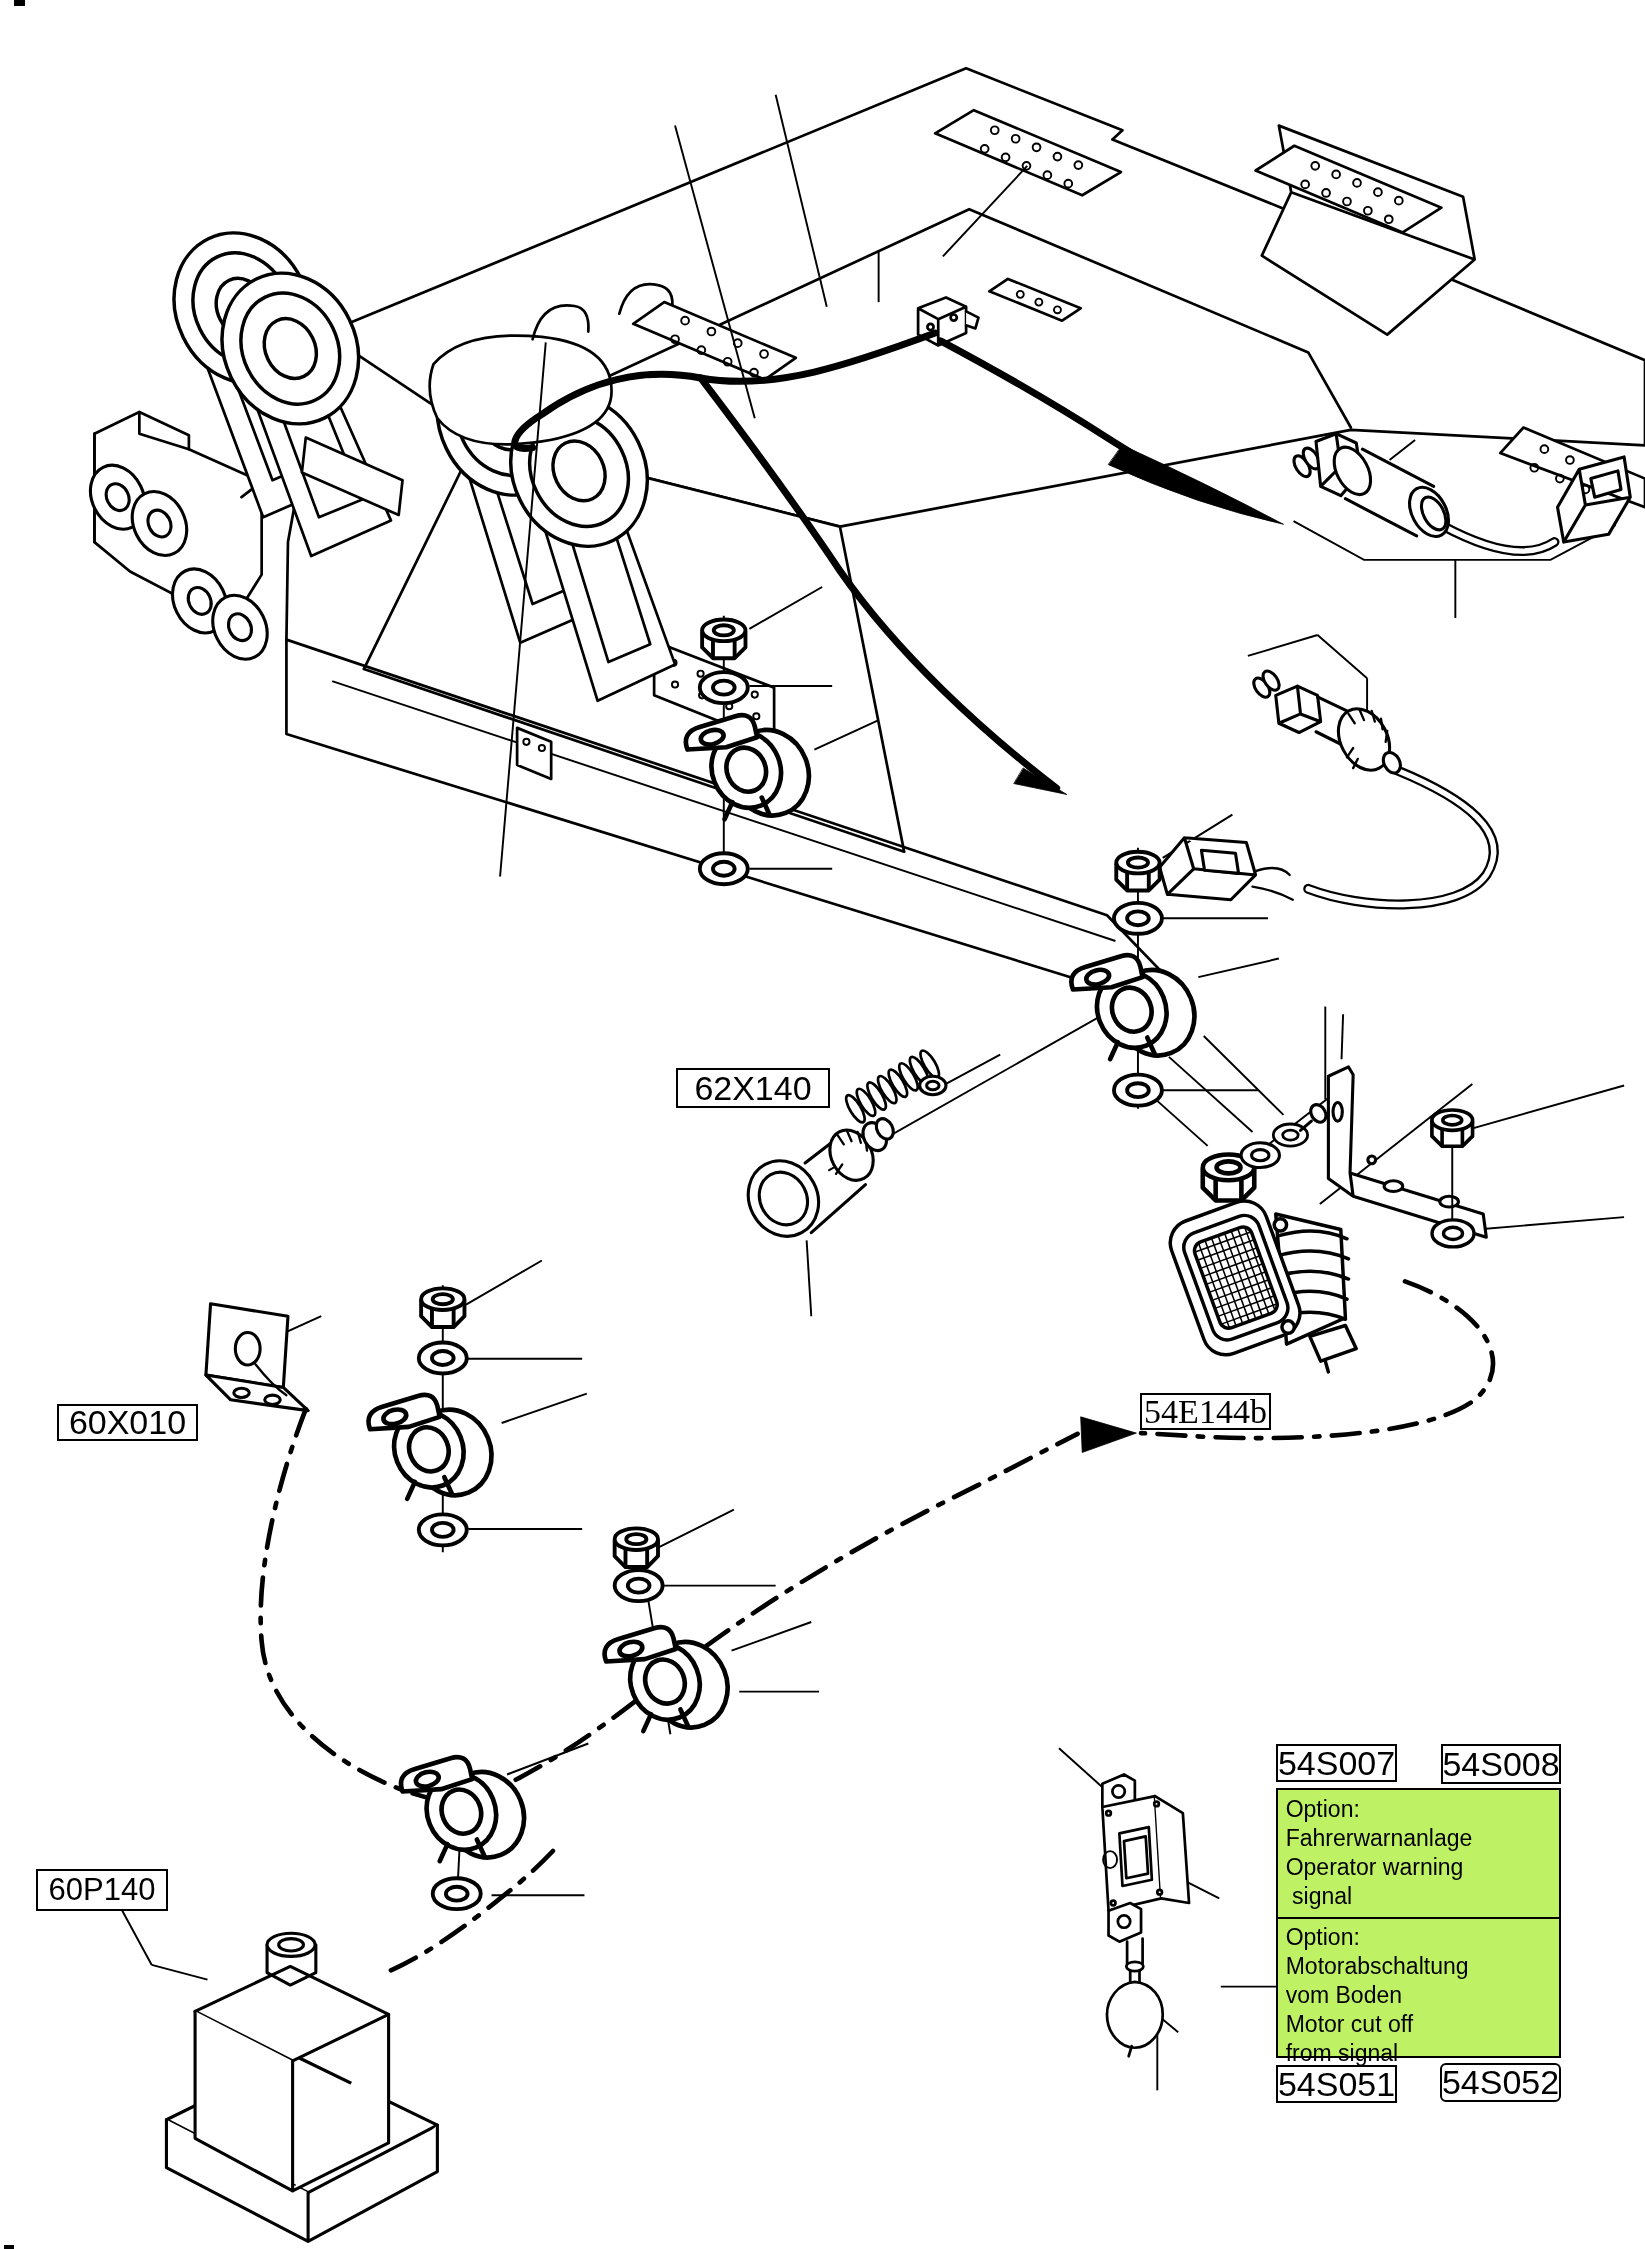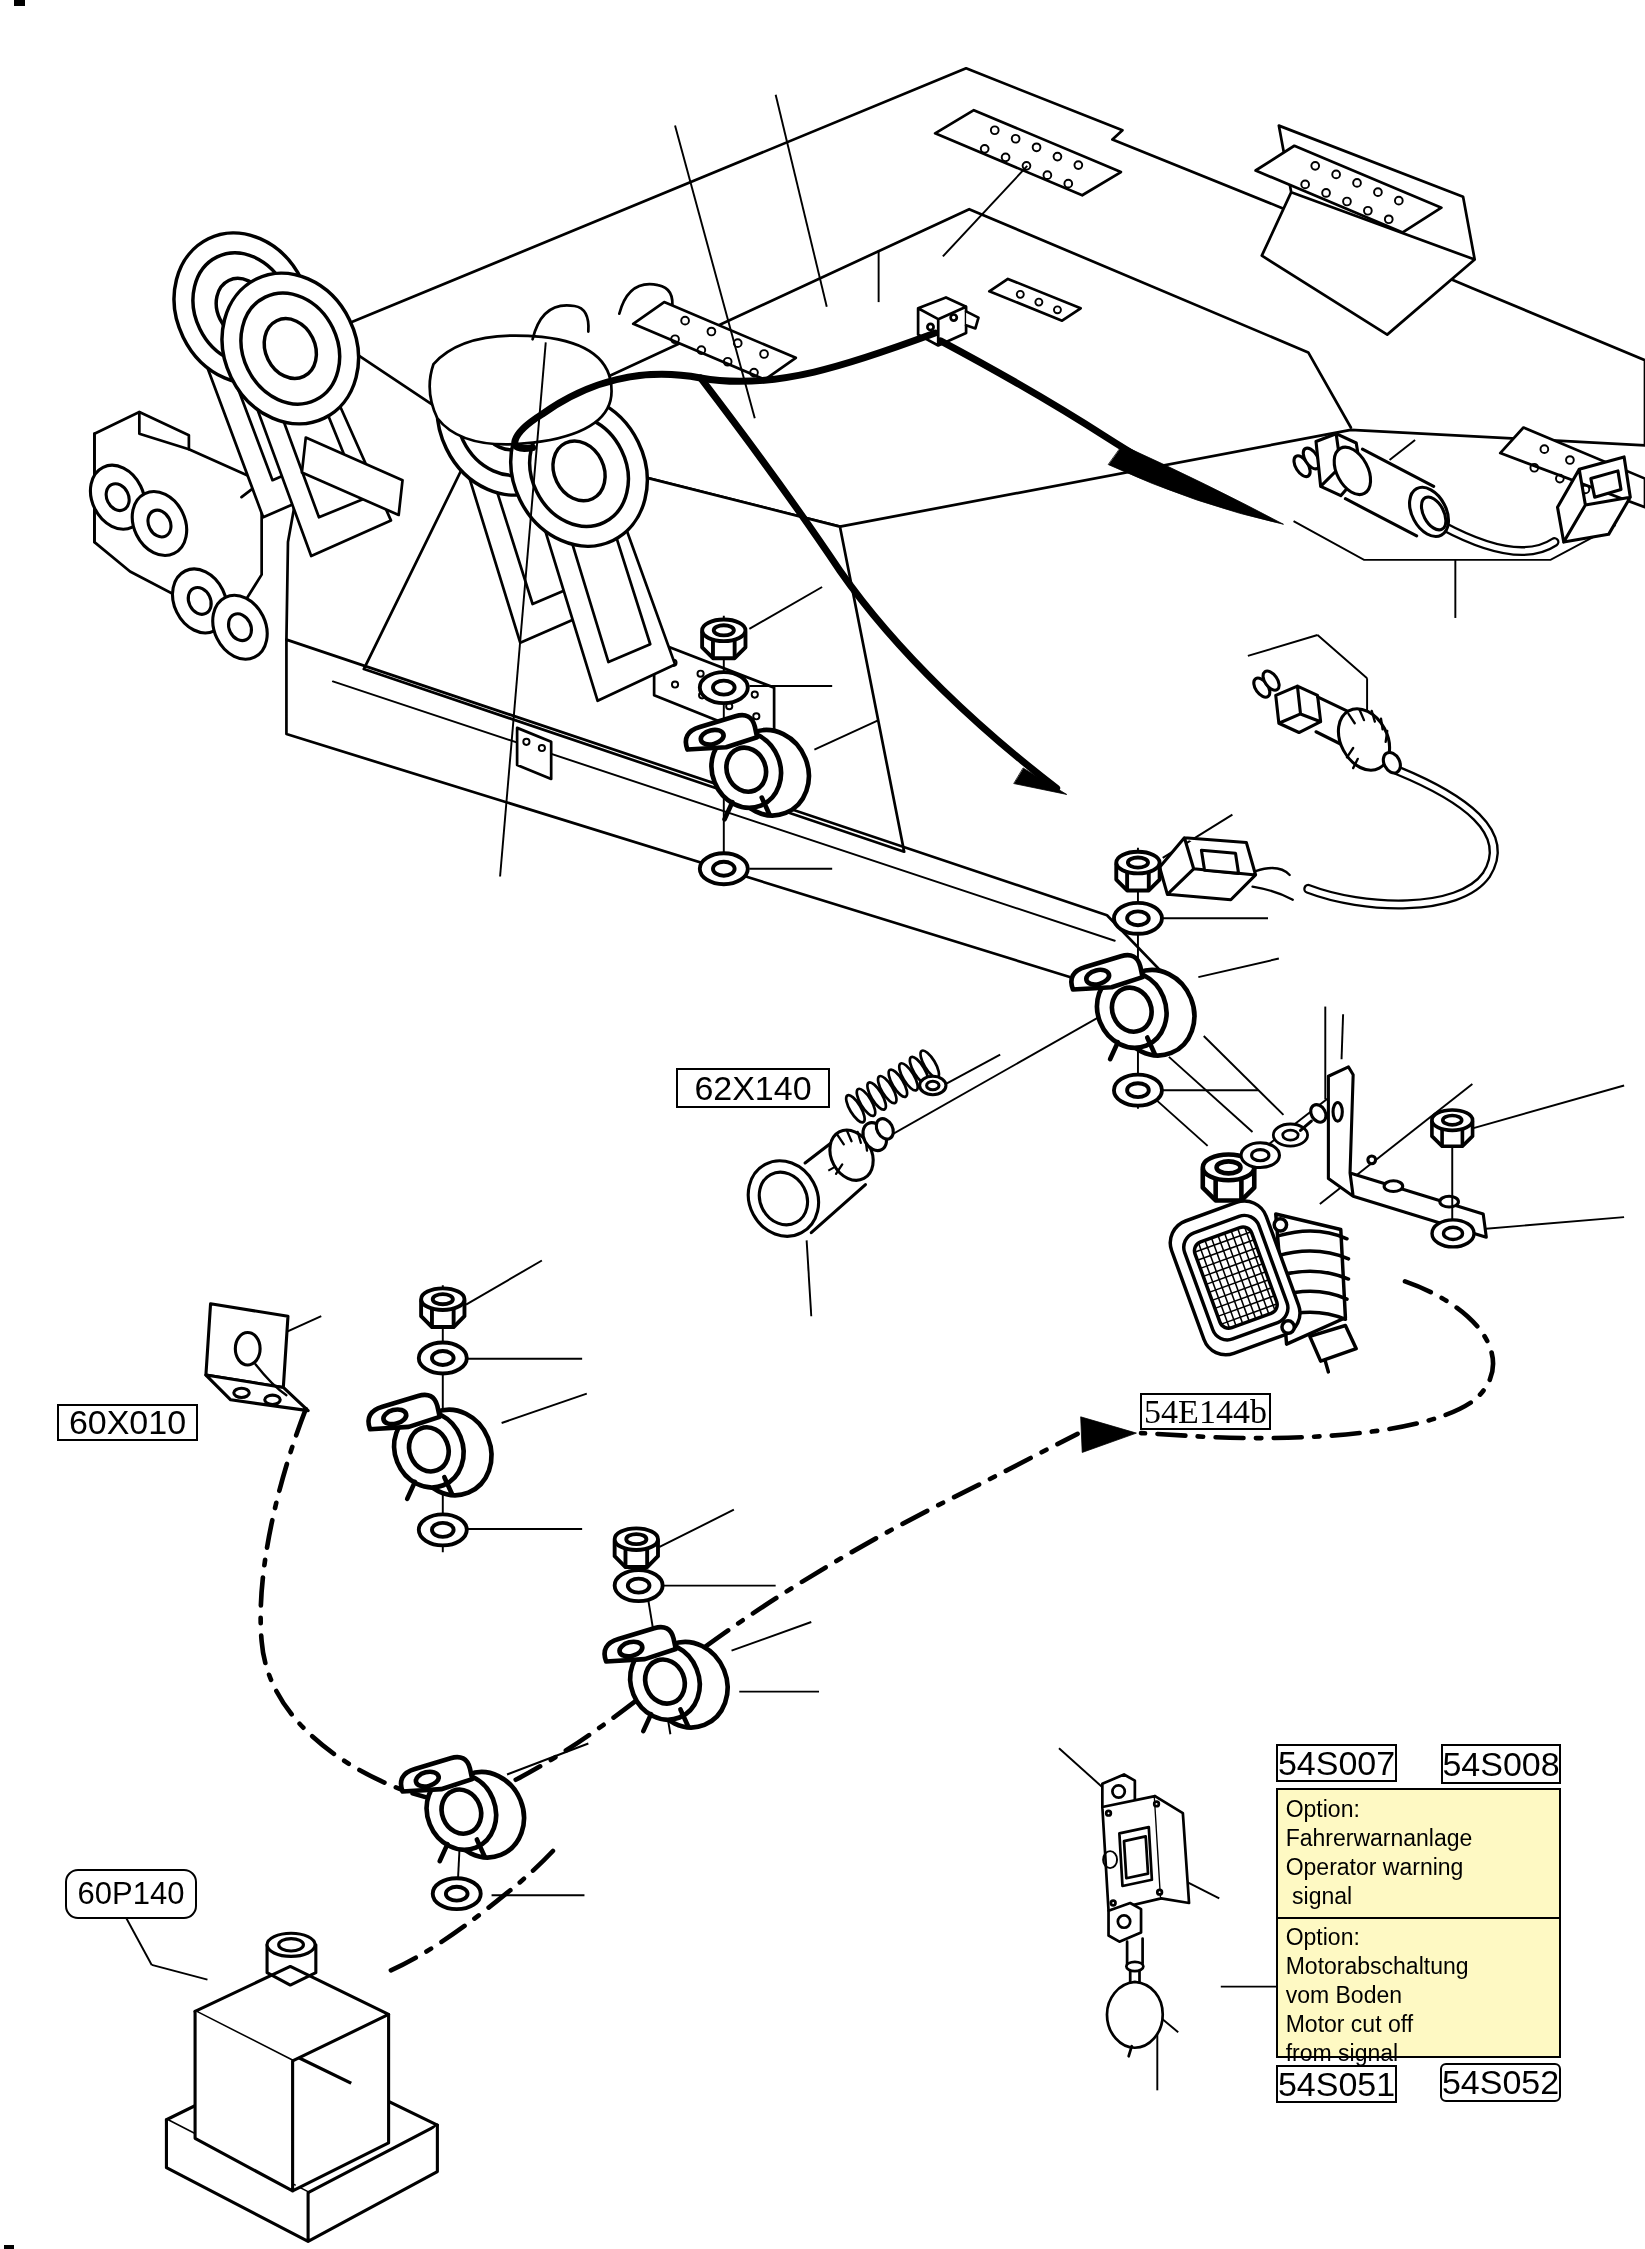--- a/index.html
+++ b/index.html
@@ -1,21 +1,21 @@
 <!DOCTYPE html>
 <html style="font-size:12.4px"><head>
 <meta charset="utf-8">
 <style>
   html,body{margin:0;padding:0;background:#fff;}
   body{width:1645px;height:2250px;font-family:"Liberation Sans",sans-serif;}
   .canvas{position:relative;width:1645px;height:2250px;background:#fff;overflow:hidden;color:#000;padding-left:29px;}
   svg.art{position:absolute;left:0;top:0;}
   .plabel{position:absolute;border:2.3px solid #000;background:#fff;display:flex;
           align-items:center;justify-content:center;font-size:34px;color:#000;box-sizing:border-box;}
-  .optbox{position:absolute;border:2.3px solid #000;background:#fef9c3;box-sizing:border-box;
+  .optbox{position:absolute;border:2.3px solid #000;background:#bef264;box-sizing:border-box;
           font-size:23px;line-height:29px;color:#000;}
   .optsec{padding:4.6px 7.7px 6.2px 7.7px;}
   .optsec.divided{border-top:2.3px solid #000;}
   .optline{white-space:pre;}
   .mark{position:absolute;background:#000;}
 </style>
 </head>
 <body>
 
 <div class="canvas">
@@ -437,21 +437,21 @@
   </div>
 
   <div class="plabel" style="left:57px;top:1360px;width:141px;height:37px;margin-top:44px;">
     <span>60X010</span>
   </div>
 
   <div class="plabel" style="left:1140px;top:1393px;width:131px;height:37px;font-family:Liberation Serif, serif;">
     <span>54E144b</span>
   </div>
 
-  <div class="plabel" style="left:65px;top:1869px;width:132px;height:50px;font-size:31px;border-radius:13px;">
+  <div class="plabel" style="left:36px;top:1869px;width:132px;height:42px;font-size:31px;">
     <span>60P140</span>
   </div>
 
   <div class="plabel" style="left:1276px;top:1744px;width:121px;height:38px;">
     <span>54S007</span>
   </div>
 
   <div class="plabel" style="left:1441px;top:1744px;width:120px;height:40px;">
     <span>54S008</span>
   </div>

